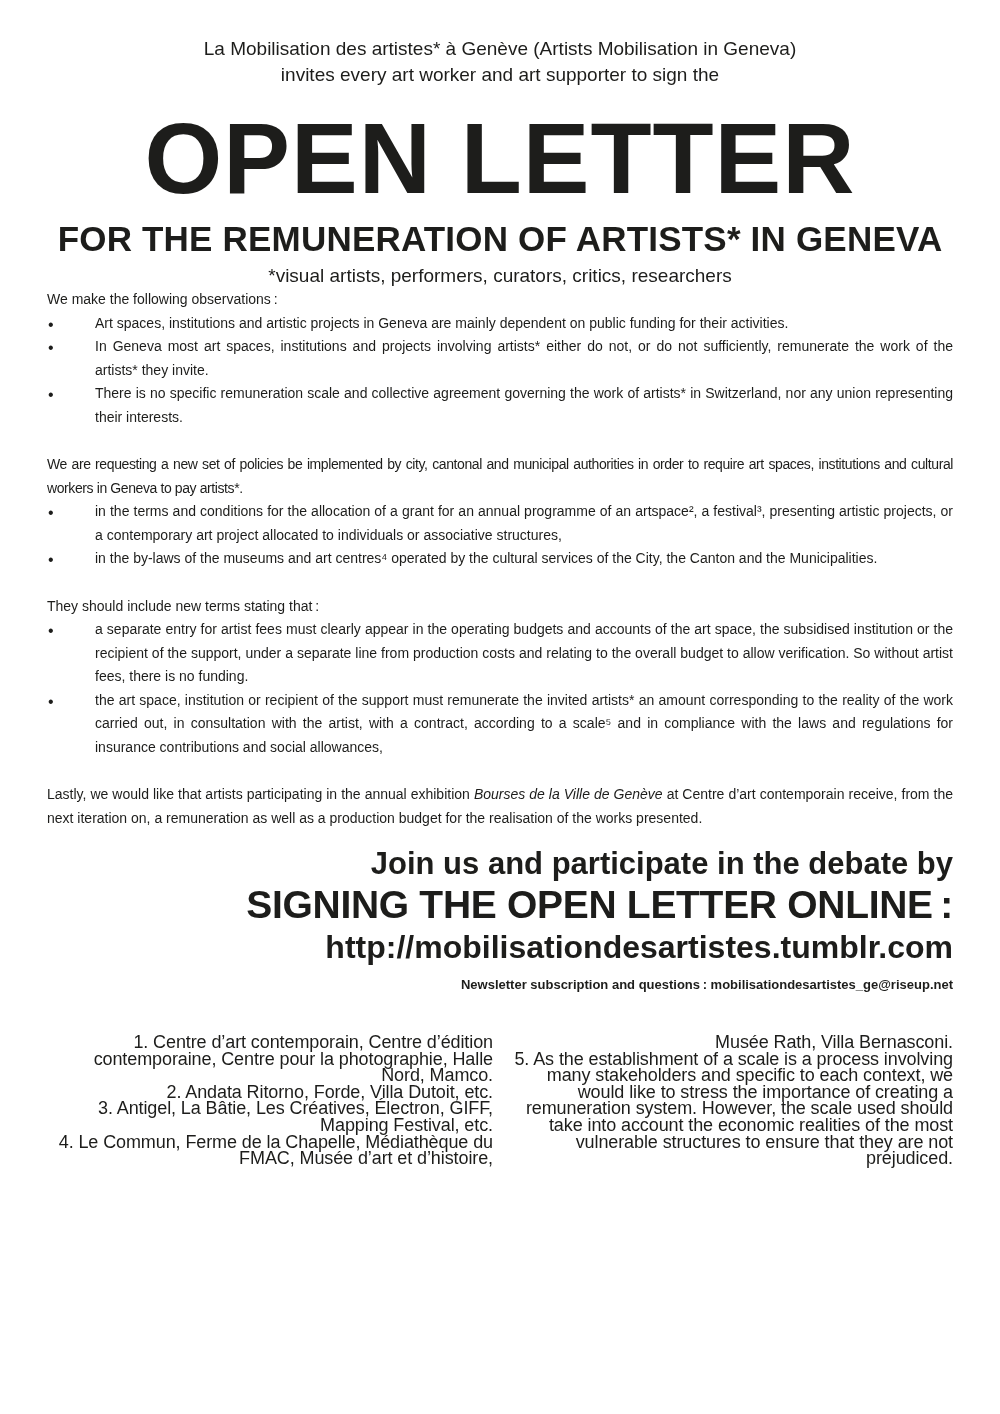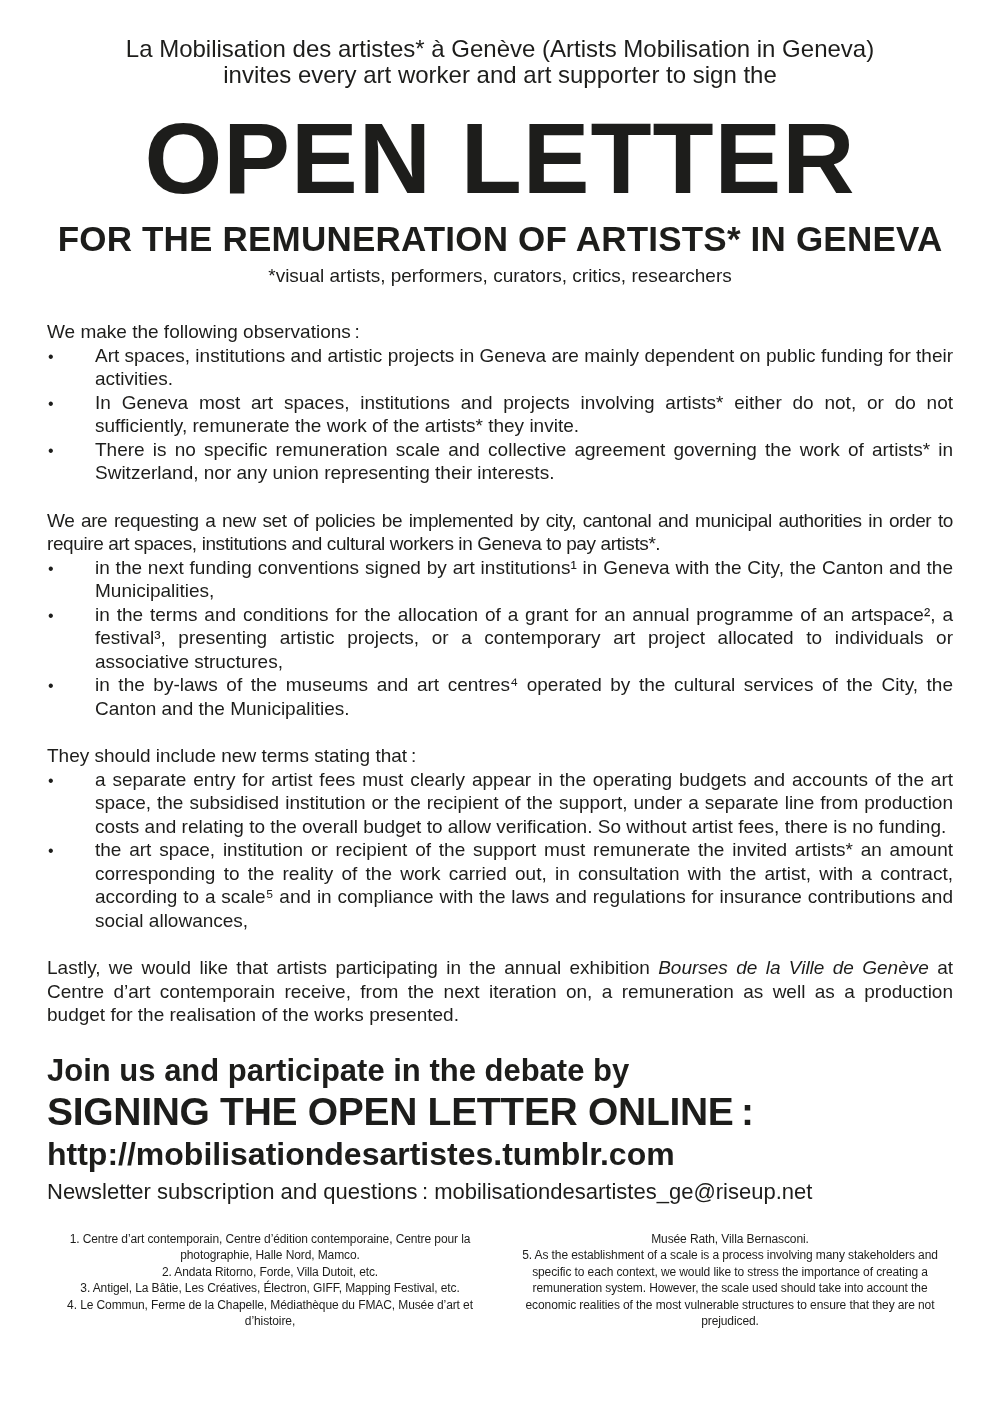--- a/index.html
+++ b/index.html
@@ -9,68 +9,68 @@
     width: 1000px;
     height: 1414px;
     margin: 0 auto;
     background: #ffffff;
     color: #1d1d1b;
     font-family: "Liberation Sans", "DejaVu Sans", sans-serif;
     padding: 36px 47px 0 47px;
     overflow: hidden;
   }
   .center { text-align: center; }
-  .intro-line { font-size: 24px; line-height: 26px; }
+  .intro-line { font-size: 19px; line-height: 26px; }
   .big-title {
     font-size: 100px;
     line-height: 100px;
     font-weight: 700;
     letter-spacing: 1px;
     margin-top: 20px;
     white-space: nowrap;
   }
   .subtitle {
     font-size: 35px;
     line-height: 38px;
     font-weight: 700;
     letter-spacing: 0.2px;
     margin-top: 12px;
     white-space: nowrap;
   }
   .subtitle-note { font-size: 19px; line-height: 24px; margin-top: 6px; }
 
-  .main { margin-top: 32px; font-size: 19px; line-height: 23.5px; text-align: justify; }
+  .main { font-size: 14px; line-height: 23.5px; text-align: justify; }
   .section-intro { margin-top: 24px; text-align: left; }
   .section-intro.first { margin-top: 0; }
   ul { list-style: none; }
   li { position: relative; padding-left: 48px; }
   li::before {
     content: "\2022";
     position: absolute;
     left: 1px;
     top: 1px;
     font-size: 16px;
   }
   .request { font-weight: 400; margin-top: 24px; letter-spacing: -0.4px; }
   .lastly { margin-top: 24px; }
   .italic { font-style: italic; }
 
-  .cta { margin-top: 24px; text-align: left; font-weight: 700; }
+  .cta { margin-top: 14px; text-align: right; font-weight: 700; }
   .cta-line-1 { font-size: 31px; line-height: 40px; }
   .cta-line-2 { font-size: 39px; line-height: 42px; letter-spacing: -0.3px; }
   .cta-line-3 { font-size: 32px; line-height: 42px; }
-  .newsletter { font-size: 22px; line-height: 26px; font-weight: 400; margin-top: 4px; }
+  .newsletter { font-size: 13px; line-height: 26px; font-weight: 700; margin-top: 4px; }
 
   .footnotes {
-    margin-top: 26px;
+    margin-top: 36px;
     display: flex;
     gap: 14px;
-    font-size: 12px;
+    font-size: 18px;
     line-height: 16.6px;
-    text-align: center;
+    text-align: right;
   }
   .fn-col { flex: 1; white-space: pre-line; letter-spacing: -0.1px; }
 </style>
 </head>
 <body>
 
 <div class="page">
 
   <div class="center">
     <div class="intro-line">La Mobilisation des artistes* à Genève (Artists Mobilisation in Geneva)</div>
@@ -85,21 +85,20 @@
     <p class="section-intro first">We make the following observations :</p>
     <ul>
       <li>Art spaces, institutions and artistic projects in Geneva are mainly dependent on public funding for their activities.</li>
       <li>In Geneva most art spaces, institutions and projects involving artists* either do not, or do not sufficiently, remunerate the work of the artists* they invite.</li>
       <li>There is no specific remuneration scale and collective agreement governing the work of artists* in Switzerland, nor any union representing their interests.</li>
     </ul>
 
     <p class="request">We are requesting a new set of policies be implemented by city, cantonal and municipal authorities in order to require art spaces, institutions and cultural workers in Geneva to pay artists*.</p>
 
     <ul>
-      <li>in the next funding conventions signed by art institutions¹ in Geneva with the City, the Canton and the Municipalities,</li>
       <li>in the terms and conditions for the allocation of a grant for an annual programme of an artspace², a festival³, presenting artistic projects, or a contemporary art project allocated to individuals or associative structures,</li>
       <li>in the by-laws of the museums and art centres⁴ operated by the cultural services of the City, the Canton and the Municipalities.</li>
     </ul>
 
     <p class="section-intro">They should include new terms stating that :</p>
     <ul>
       <li>a separate entry for artist fees must clearly appear in the operating budgets and accounts of the art space, the subsidised institution or the recipient of the support, under a separate line from production costs and relating to the overall budget to allow verification. So without artist fees, there is no funding.</li>
       <li>the art space, institution or recipient of the support must remunerate the invited artists* an amount corresponding to the reality of the work carried out, in consultation with the artist, with a contract, according to a scale⁵ and in compliance with the laws and regulations for insurance contributions and social allowances,</li>
     </ul>
 

